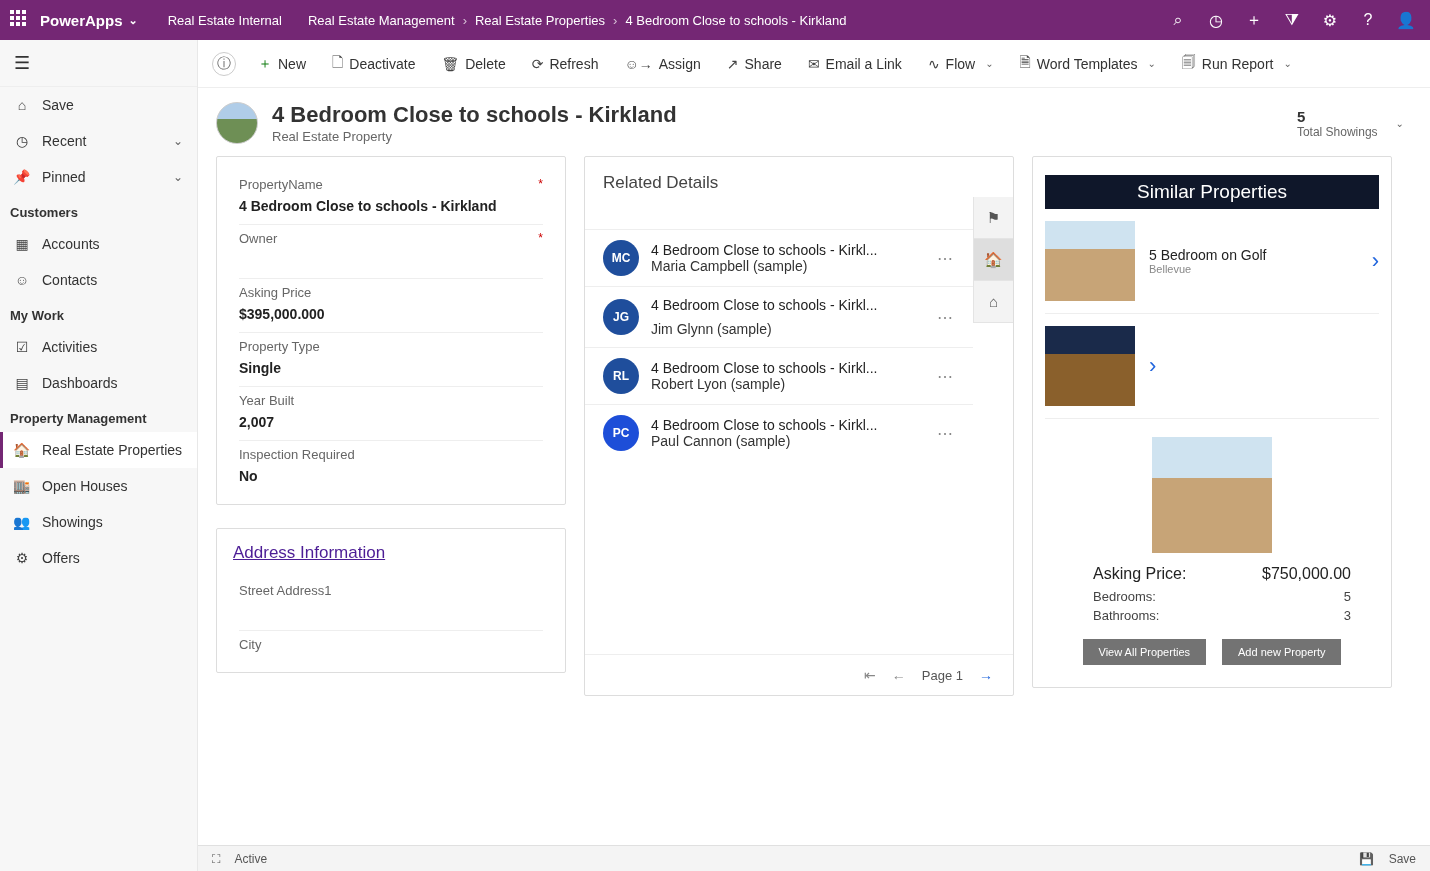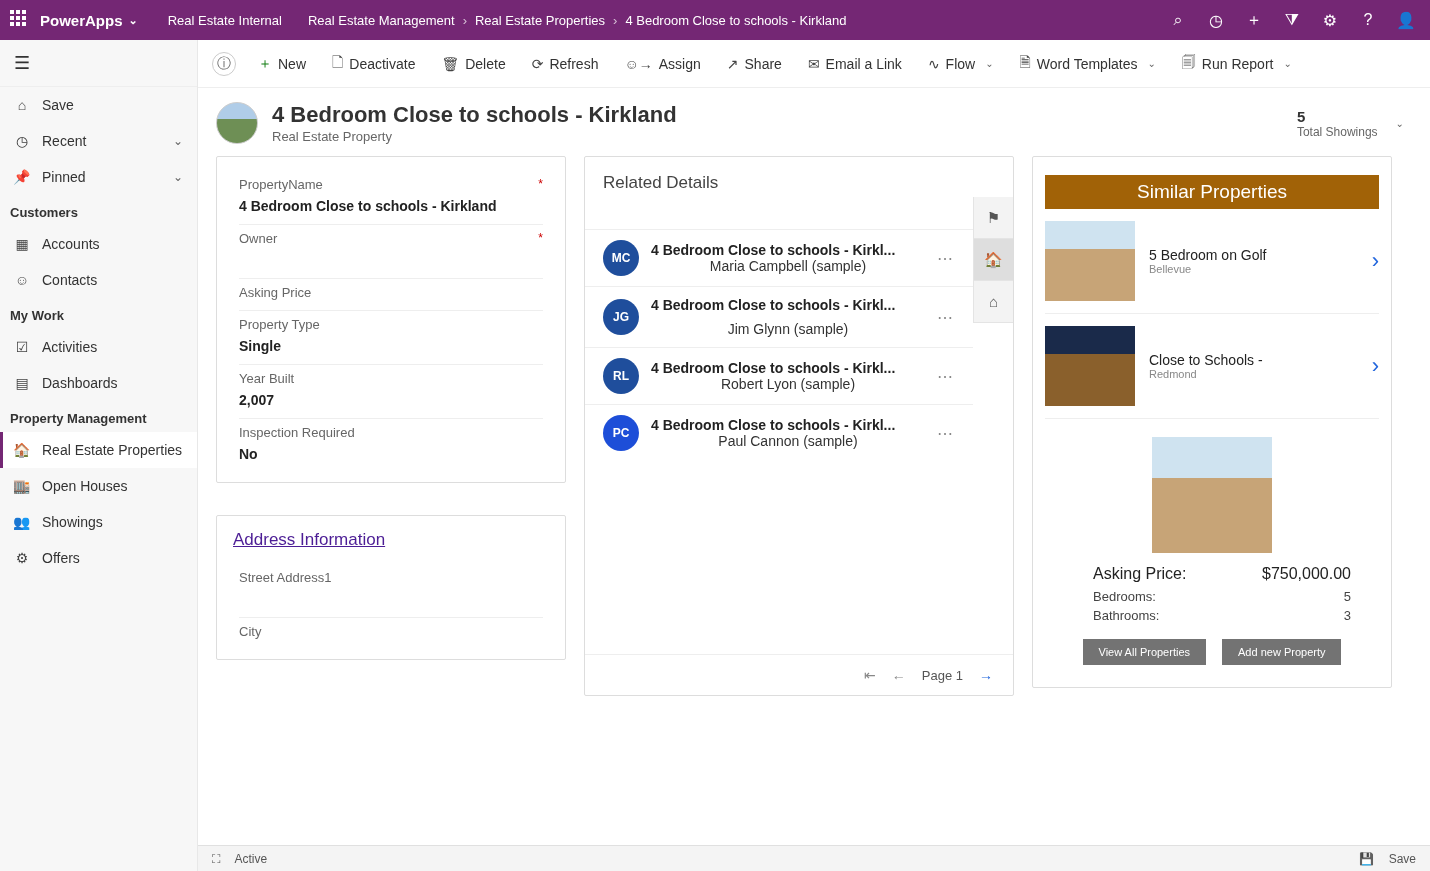--- a/index.html
+++ b/index.html
@@ -42,21 +42,21 @@
   .showings-box .num { font-size:15px; font-weight:600;}
   .showings-box .lbl { font-size:12px; color:#666;}
   
   .tabs { display:flex; gap:22px; margin-top:16px; font-size:15px; }
   .tab { padding:6px 0 10px 0; cursor:pointer; color:#666;}
   .tab.active { color:#222; font-weight:600; border-bottom:3px solid #2266dd;}
   
   .content { flex:1; overflow:auto; padding:12px 18px; display:flex; gap:18px; align-items:flex-start;}
   
   .card { border:1px solid #ddd; border-radius:2px; background:#fff; }
-  .col1 { width:350px; display:flex; flex-direction:column; gap:32px;}
+  .col1 { width:350px; display:flex; flex-direction:column; gap:23px;}
   .col2 { width:430px; }
   .col3 { width:360px; }
   
   .form-card { padding:14px 22px 10px 22px;}
   .field { padding:6px 0 10px 0; border-bottom:1px solid #eee;}
   .field:last-child { border-bottom:none;}
   .flabel { font-size:13px; color:#666; display:flex;}
   .flabel .req { color:#c00; margin-left:auto; font-size:12px;}
   .fval { font-size:14px; color:#222; font-weight:600; padding-top:6px; min-height:22px;}
   
@@ -65,33 +65,33 @@
   .rel-card { padding:0; display:flex; flex-direction:column; height:540px; position:relative;}
   .rel-head { padding:16px 18px; font-size:17px; color:#444;}
   .rel-tools { position:absolute; right:18px; top:60px; color:#888; cursor:pointer; letter-spacing:2px;}
   .rel-body { flex:1; overflow:hidden; border-right:40px solid transparent;}
   .rel-row { display:flex; align-items:center; gap:12px; padding:10px 18px; border-top:1px solid #eee; cursor:pointer; position:relative;}
   .rel-row:first-child { border-top:1px solid #eee; margin-top:20px;}
   .avatar { width:36px; height:36px; border-radius:50%; display:flex; align-items:center; justify-content:center; font-size:12px; font-weight:700; color:#fff;}
   .av-blue { background:#1f4e9c;}
   .av-purple { background:#1d4ed8;}
   .rel-txt { flex:1; overflow:hidden; font-size:14px;}
-  .rel-txt .t1 { color:#222; white-space:nowrap; overflow:hidden; text-overflow:ellipsis;font-weight:bold;}
-  .rel-txt .t2 { color:#333; white-space:nowrap; overflow:hidden; text-overflow:ellipsis;text-align:center;}
+  .rel-txt .t1 { color:#222; white-space:nowrap; overflow:hidden; text-overflow:ellipsis;}
+  .rel-txt .t2 { color:#333; white-space:nowrap; overflow:hidden; text-overflow:ellipsis;}
   .rel-more { color:#888; letter-spacing:2px; cursor:pointer;}
   .rel-pager { border-top:1px solid #eee; padding:12px 20px; display:flex; justify-content:flex-end; align-items:center; gap:16px; font-size:13px; color:#555;}
   .pager-btn { color:#888; cursor:pointer; font-size:14px;}
   .pager-btn.active { color:#2266dd;}
   
   .side-icons { position:absolute; right:0; top:40px; width:40px; background:#f3f3f3; border-left:1px solid #e4e4e4; display:flex; flex-direction:column;}
   .side-icons .si { height:42px; display:flex; align-items:center; justify-content:center; cursor:pointer; font-size:15px; color:#555; border-bottom:1px solid #e4e4e4;}
   .side-icons .si.active { background:#dedede;}
   
   .similar-card { padding:18px 12px 22px 12px;}
-  .sim-head { background:#a16207; color:#fff; text-align:center; font-size:19px; padding:6px 0;}
+  .sim-head { background:#0f172a; color:#fff; text-align:center; font-size:19px; padding:6px 0;}
   .sim-item { display:flex; align-items:center; gap:14px; padding:12px 0; border-bottom:1px solid #eee; cursor:pointer;}
   .sim-img { width:90px; height:80px; background:#dce5ec;}
   .sim-img.tan { background:linear-gradient(#cfe3f0 35%, #c7a477 35%);}
   .sim-img.night { background:linear-gradient(#1a2a4a 35%, #8a602c 35%);}
   .sim-img.big { width:120px; height:116px; margin:0 auto;}
   .sim-txt { flex:1;}
   .sim-txt .p1 { font-size:14px; color:#222; font-weight:500;}
   .sim-txt .p2 { font-size:11px; color:#888;}
   .sim-arrow { color:#2266dd; font-size:22px;}
   .sim-featured { text-align:center; padding-top:18px;}
@@ -283,20 +283,21 @@
             <div class="flabel">
                 <span>Owner</span>
                 <span class="req">*</span>
               </div>
             <div class="fval"></div>
           </div>
           <div class="field">
             <div class="flabel">
                 <span>Asking Price</span>
               </div>
+            <div class="fval">$395,000.000</div>
           </div>
           <div class="field">
             <div class="flabel">
                 <span>Property Type</span>
               </div>
             <div class="fval">Single</div>
           </div>
           <div class="field">
             <div class="flabel">
                 <span>Year Built</span>
@@ -391,24 +392,20 @@
           <div class="sim-item">
             <div class="sim-img tan"></div>
             <div class="sim-txt">
                 <div class="p1">5 Bedroom on Golf</div>
                 <div class="p2">Bellevue</div>
               </div>
             <div class="sim-arrow">›</div>
           </div>
           <div class="sim-item">
             <div class="sim-img night"></div>
-            <div class="sim-txt">
-                <div class="p1">Close to Schools -</div>
-                <div class="p2">Redmond</div>
-              </div>
             <div class="sim-arrow">›</div>
           </div>
 
           <div class="sim-featured">
             <div class="sim-img tan big"></div>
           </div>
           <div class="sim-ask">
               <span class="l">Asking Price:</span>
               <span>$750,000.00</span>
             </div>

